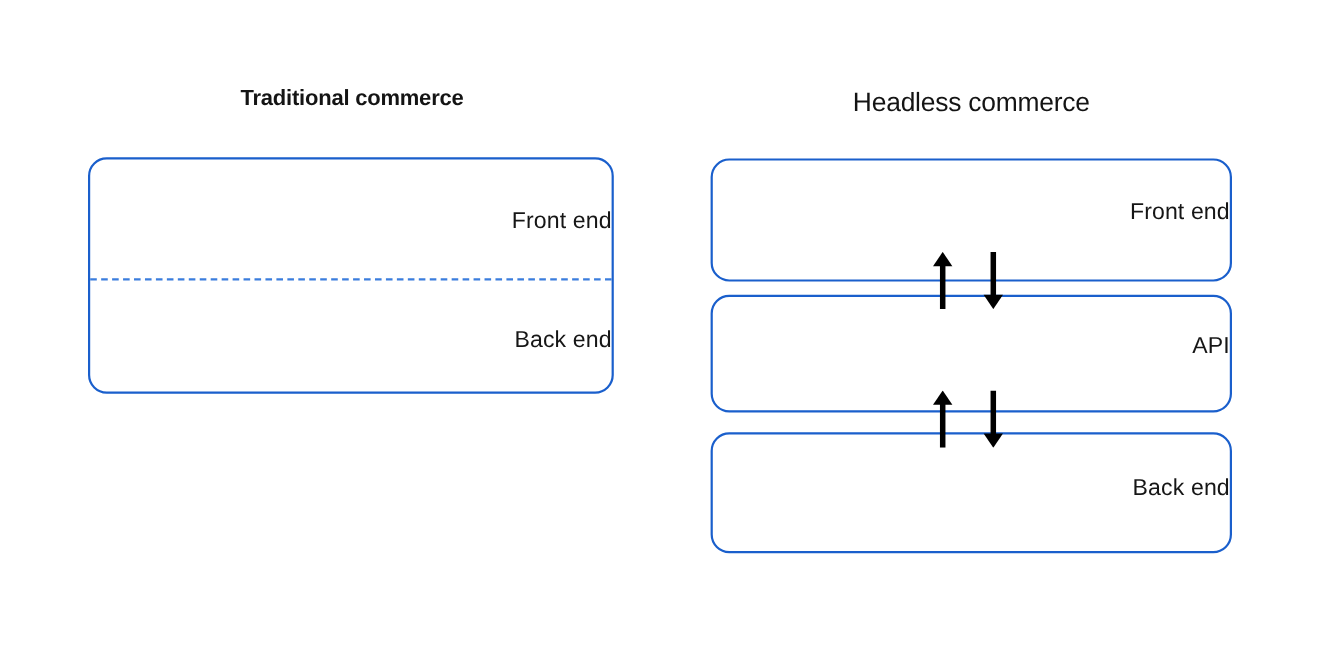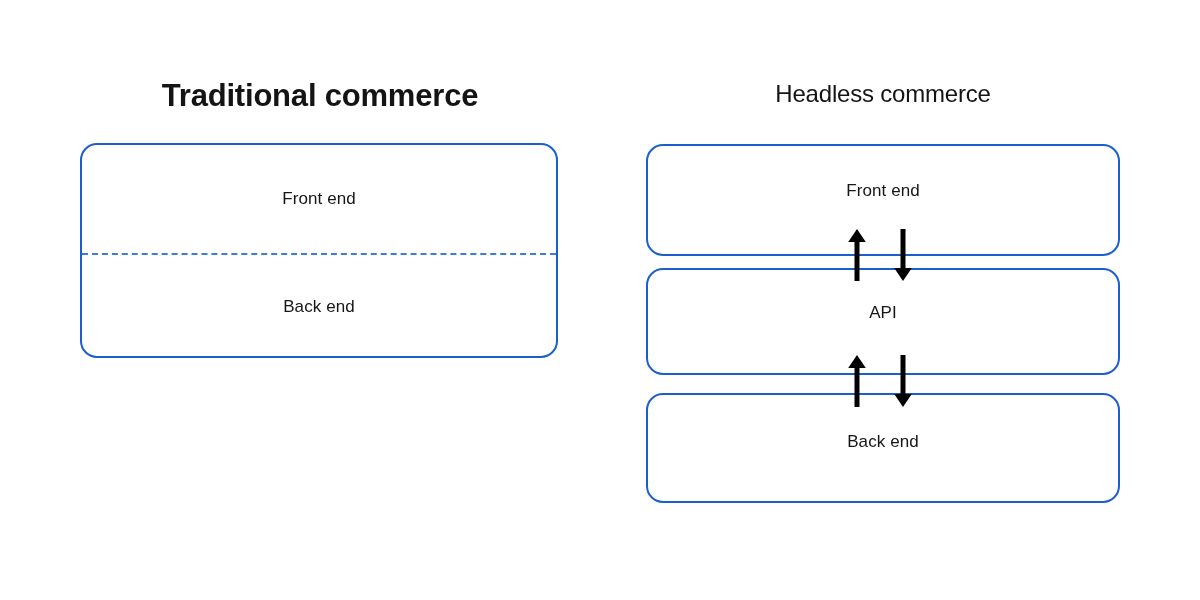--- a/index.html
+++ b/index.html
@@ -28,21 +28,21 @@
     position: absolute;
     text-align: center;
     white-space: nowrap;
     color: #141414;
     letter-spacing: -0.2px;
   }
   .col-title.left {
     left: 80px;
     width: 480px;
     top: 78px;
-    font-size: 31px;
+    font-size: 20px;
     font-weight: 700;
   }
   .col-title.right {
     left: 646px;
     width: 474px;
     top: 80px;
     font-size: 24px;
     font-weight: 400;
     text-align: center;
   }
@@ -52,22 +52,22 @@
     position: absolute;
     box-sizing: border-box;
     border: 2.5px solid #1a5fcc;
     border-radius: 17px;
     background: #ffffff;
   }
   .box-label {
     position: absolute;
     left: 0;
     width: 100%;
-    text-align: center;
-    font-size: 17px;
+    text-align: right;
+    font-size: 21px;
     font-weight: 400;
     color: #161616;
     white-space: nowrap;
     letter-spacing: 0.1px;
   }
 
   
   #box-traditional {
     left: 80px;
     top: 143px;

